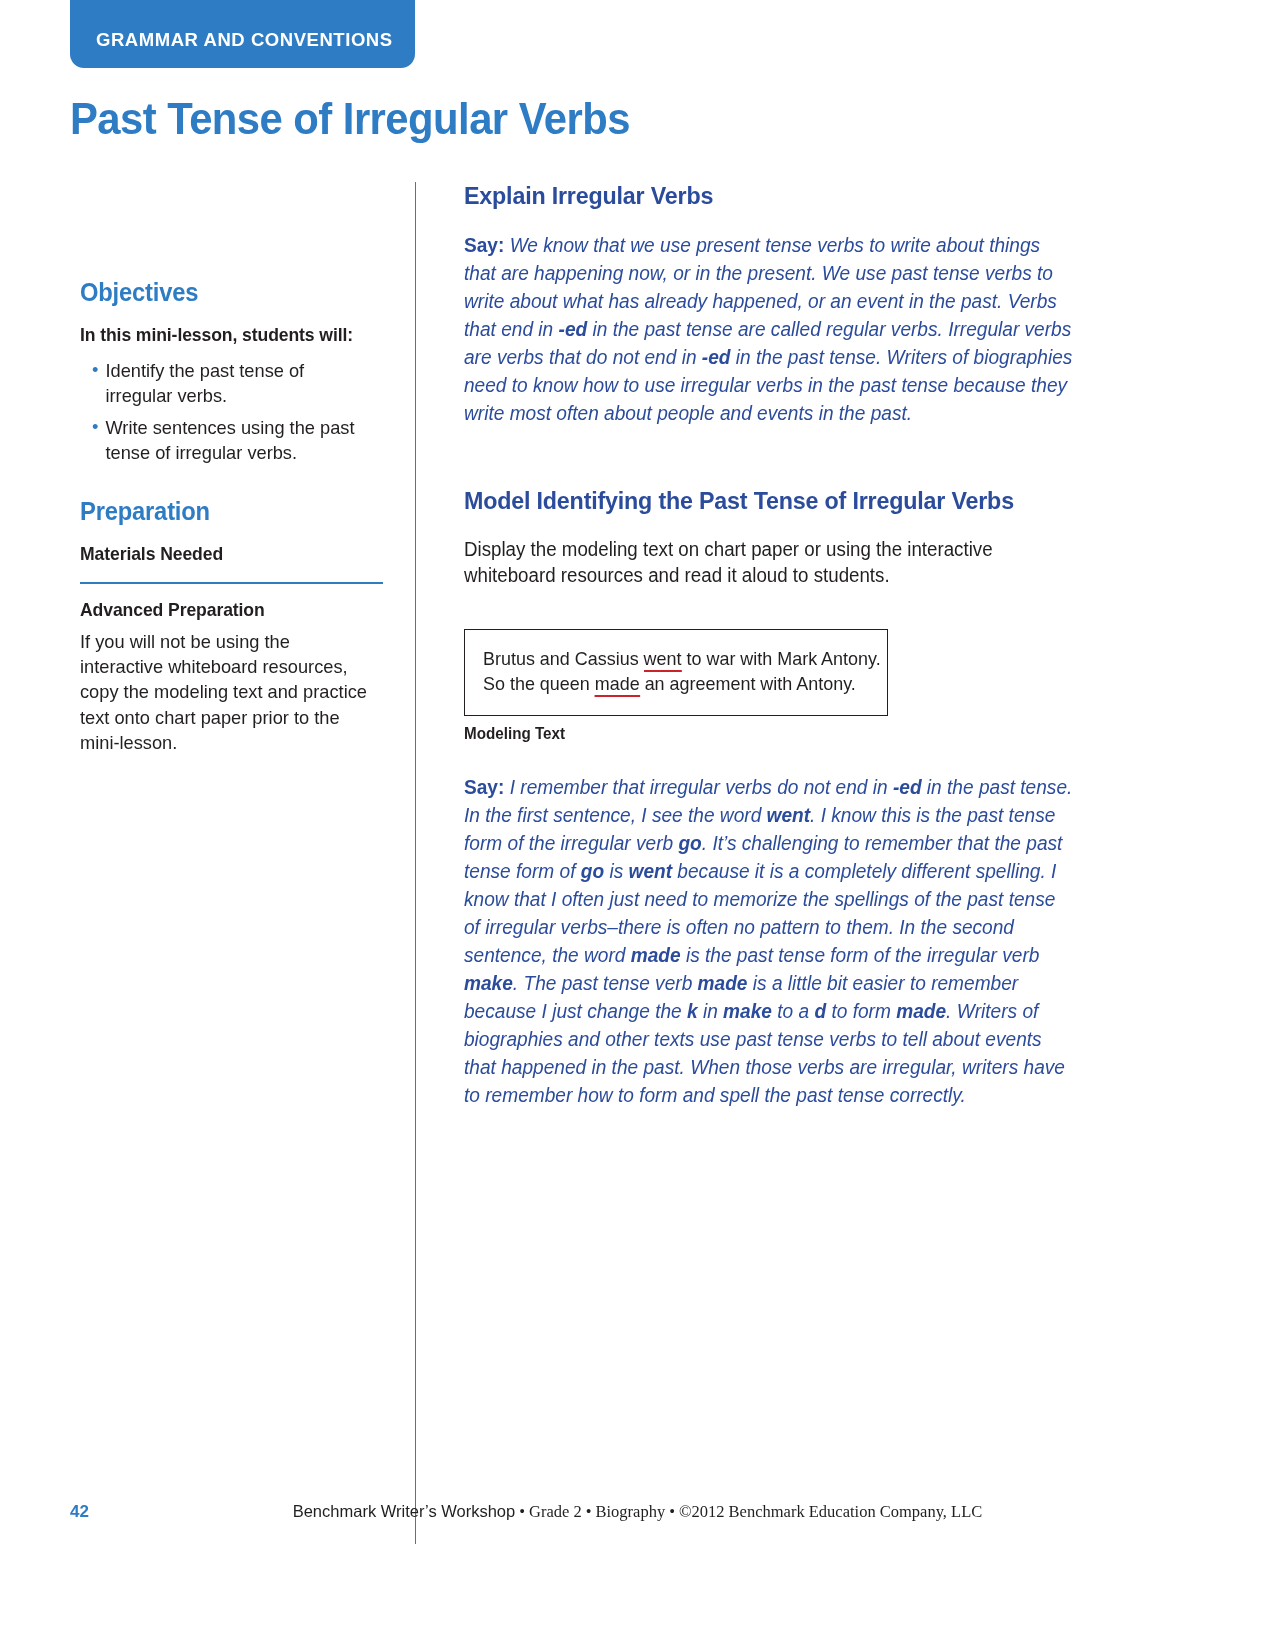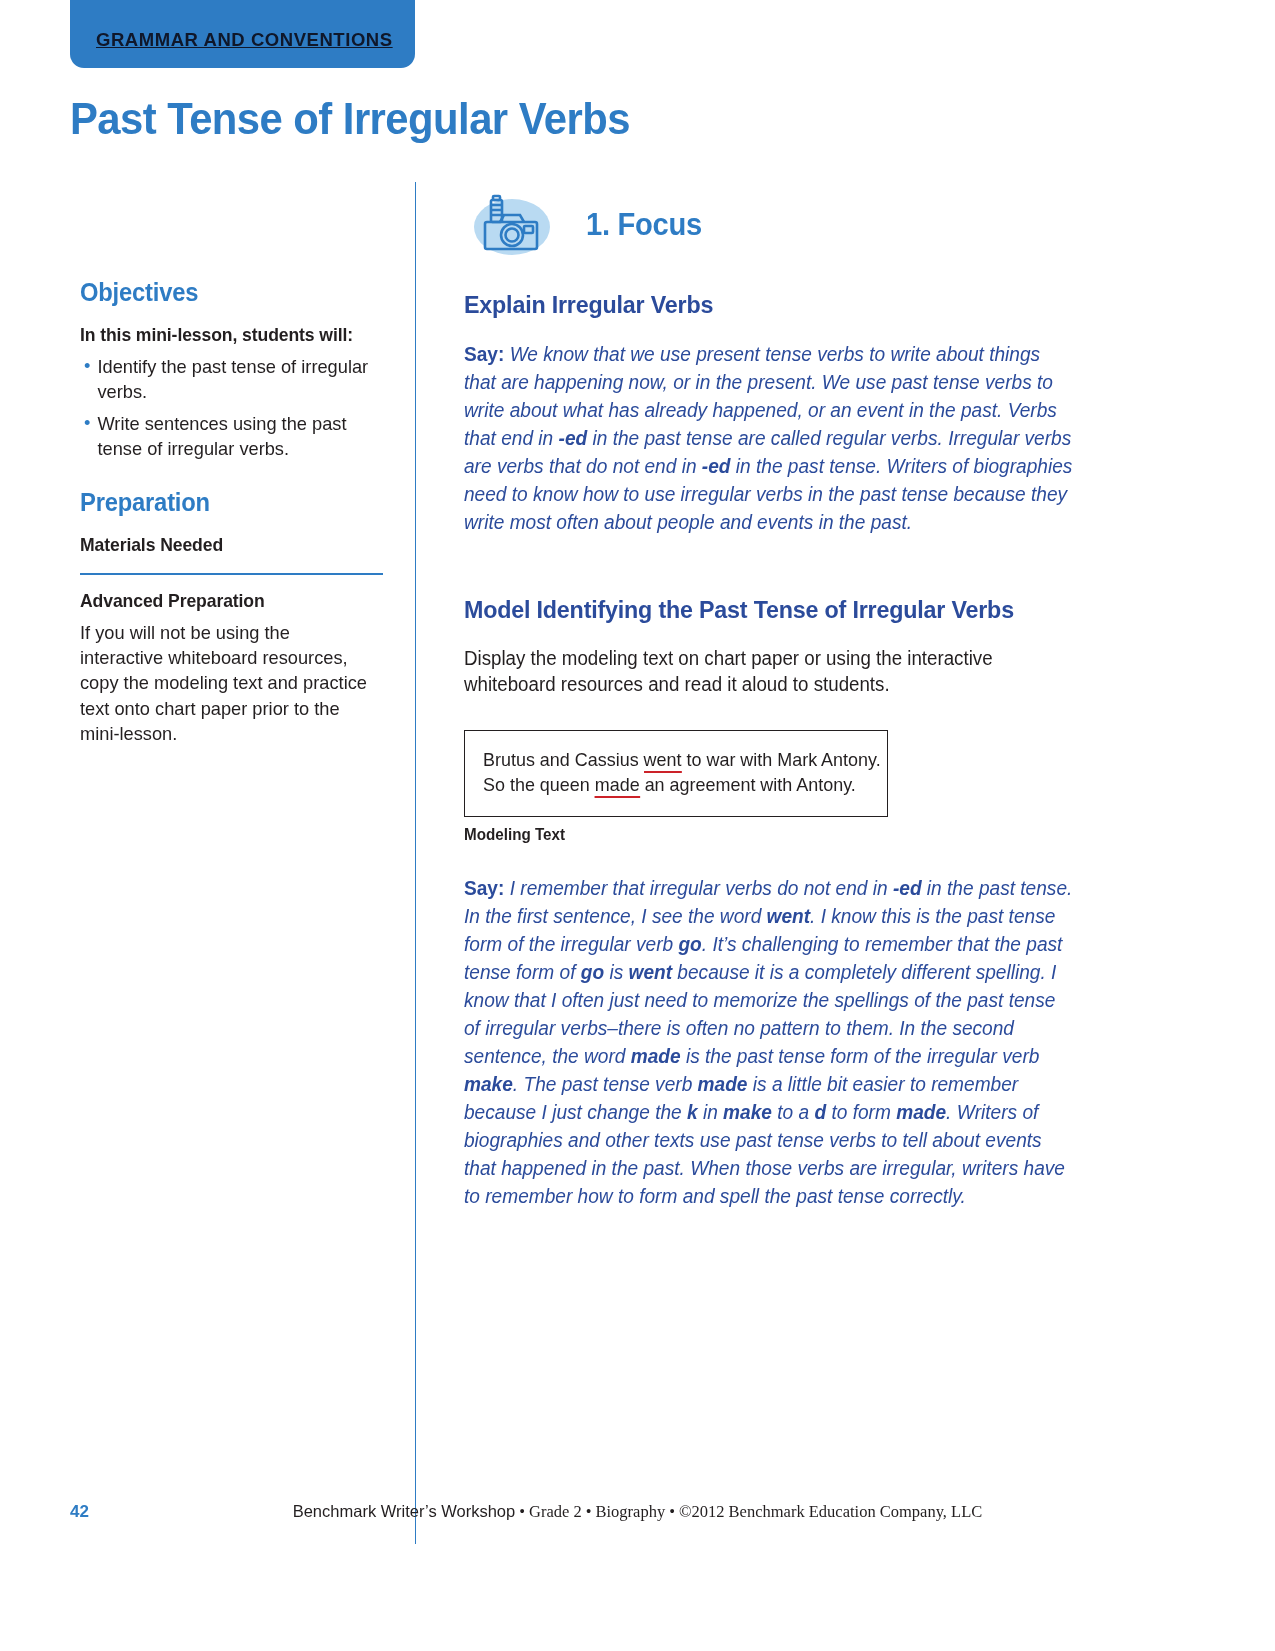--- a/index.html
+++ b/index.html
@@ -24,27 +24,26 @@
     width: 345px;
     height: 94px;
     background: #2e7cc4;
     border-radius: 0 0 14px 14px;
     box-sizing: border-box;
   }
   #strand-tab-label {
     position: absolute;
     left: 26px;
     bottom: 17px;
-    color: #0f172a;
+    color: #ffffff;
     font-size: 18.5px;
     font-weight: bold;
     letter-spacing: 0.55px;
     font-family: "Liberation Sans Narrow", "Liberation Sans", sans-serif;
     white-space: nowrap;
-    text-decoration: underline;
   }
 
   #page-title {
     position: absolute;
     left: 70px;
     top: 93px;
     font-size: 45px;
     font-weight: bold;
     color: #2e7cc4;
     letter-spacing: -0.6px;
@@ -86,21 +85,21 @@
     font-weight: bold;
     color: #231f20;
     margin: 0 0 8px 0;
     letter-spacing: -0.1px;
     font-family: "Liberation Sans Narrow", "Liberation Sans", sans-serif;
     transform: scaleX(0.95);
     transform-origin: left center;
   }
   ul.bullets {
     list-style: none;
-    margin: 4px;
+    margin: 12px;
     padding: 0;
   }
   ul.bullets li {
     position: relative;
     padding-left: 14px;
     font-size: 19px;
     line-height: 1.32;
     margin-bottom: 7px;
     color: #231f20;
     font-family: "Liberation Sans Narrow", "Liberation Sans", sans-serif;
@@ -198,21 +197,21 @@
     font-size: 19.5px;
     line-height: 1.35;
     color: #231f20;
     margin: 0;
     font-family: "Liberation Sans Narrow", "Liberation Sans", sans-serif;
     transform: scaleX(0.96);
     transform-origin: left center;
   }
 
   #modeling-box {
-    margin-top: 32px;
+    margin-top: 40px;
     border: 1.6px solid #231f20;
     width: 424px;
     box-sizing: border-box;
     padding: 17px 18px 18px 18px;
   }
   .modeling-line {
     font-size: 18.5px;
     line-height: 1.35;
     color: #231f20;
     font-family: "Liberation Sans Narrow", "Liberation Sans", sans-serif;
@@ -295,38 +294,20 @@
   <div class="left-h3">Materials Needed</div>
 
   <div id="materials-divider"></div>
 
   <div class="left-h3">Advanced Preparation</div>
   <p id="advanced-prep-body">If you will not be using the interactive whiteboard resources, copy the modeling text and practice text onto chart paper prior to the mini-lesson.</p>
 </div>
 
 <div id="right-column">
 
-  <div id="focus-header">
-    <div id="focus-icon">
-      <svg viewBox="0 0 92 70" width="92" height="70" aria-hidden="true">
-        <ellipse cx="46" cy="37" rx="38" ry="28" fill="#b9daf2"></ellipse>
-        <g fill="none" stroke="#2e7cc4" stroke-width="2.6">
-          <rect x="19" y="32" width="52" height="27" rx="2"></rect>
-          <path d="M34 32 l4 -7 h16 l4 7"></path>
-          <circle cx="46" cy="45" r="11"></circle>
-          <circle cx="46" cy="45" r="6.5"></circle>
-          <rect x="25" y="10" width="11" height="22" rx="1.5"></rect>
-          <path d="M25 15 h11 M25 20 h11 M25 25 h11"></path>
-          <rect x="27" y="6" width="7" height="4" rx="1"></rect>
-          <rect x="58" y="36" width="9" height="7" rx="1"></rect>
-        </g>
-      </svg>
-    </div>
-    <div id="focus-title">1. Focus</div>
-  </div>
 
   <div class="right-h2">Explain Irregular Verbs</div>
 
   <p class="say-block">
     <span class="say-lead">Say:</span><span><span> We know that we use present tense verbs to write about things that are happening now, or in the present. We use past tense verbs to write about what has already happened, or an event in the past. Verbs that end in </span><b>-ed</b><span> in the past tense are called regular verbs. Irregular verbs are verbs that do not end in </span><b>-ed</b><span> in the past tense. Writers of biographies need to know how to use irregular verbs in the past tense because they write most often about people and events in the past.</span></span>
   </p>
 
   <div class="right-h2 second">Model Identifying the Past Tense of Irregular Verbs</div>
 
   <p class="plain-para">Display the modeling text on chart paper or using the interactive whiteboard resources and read it aloud to students.</p>

